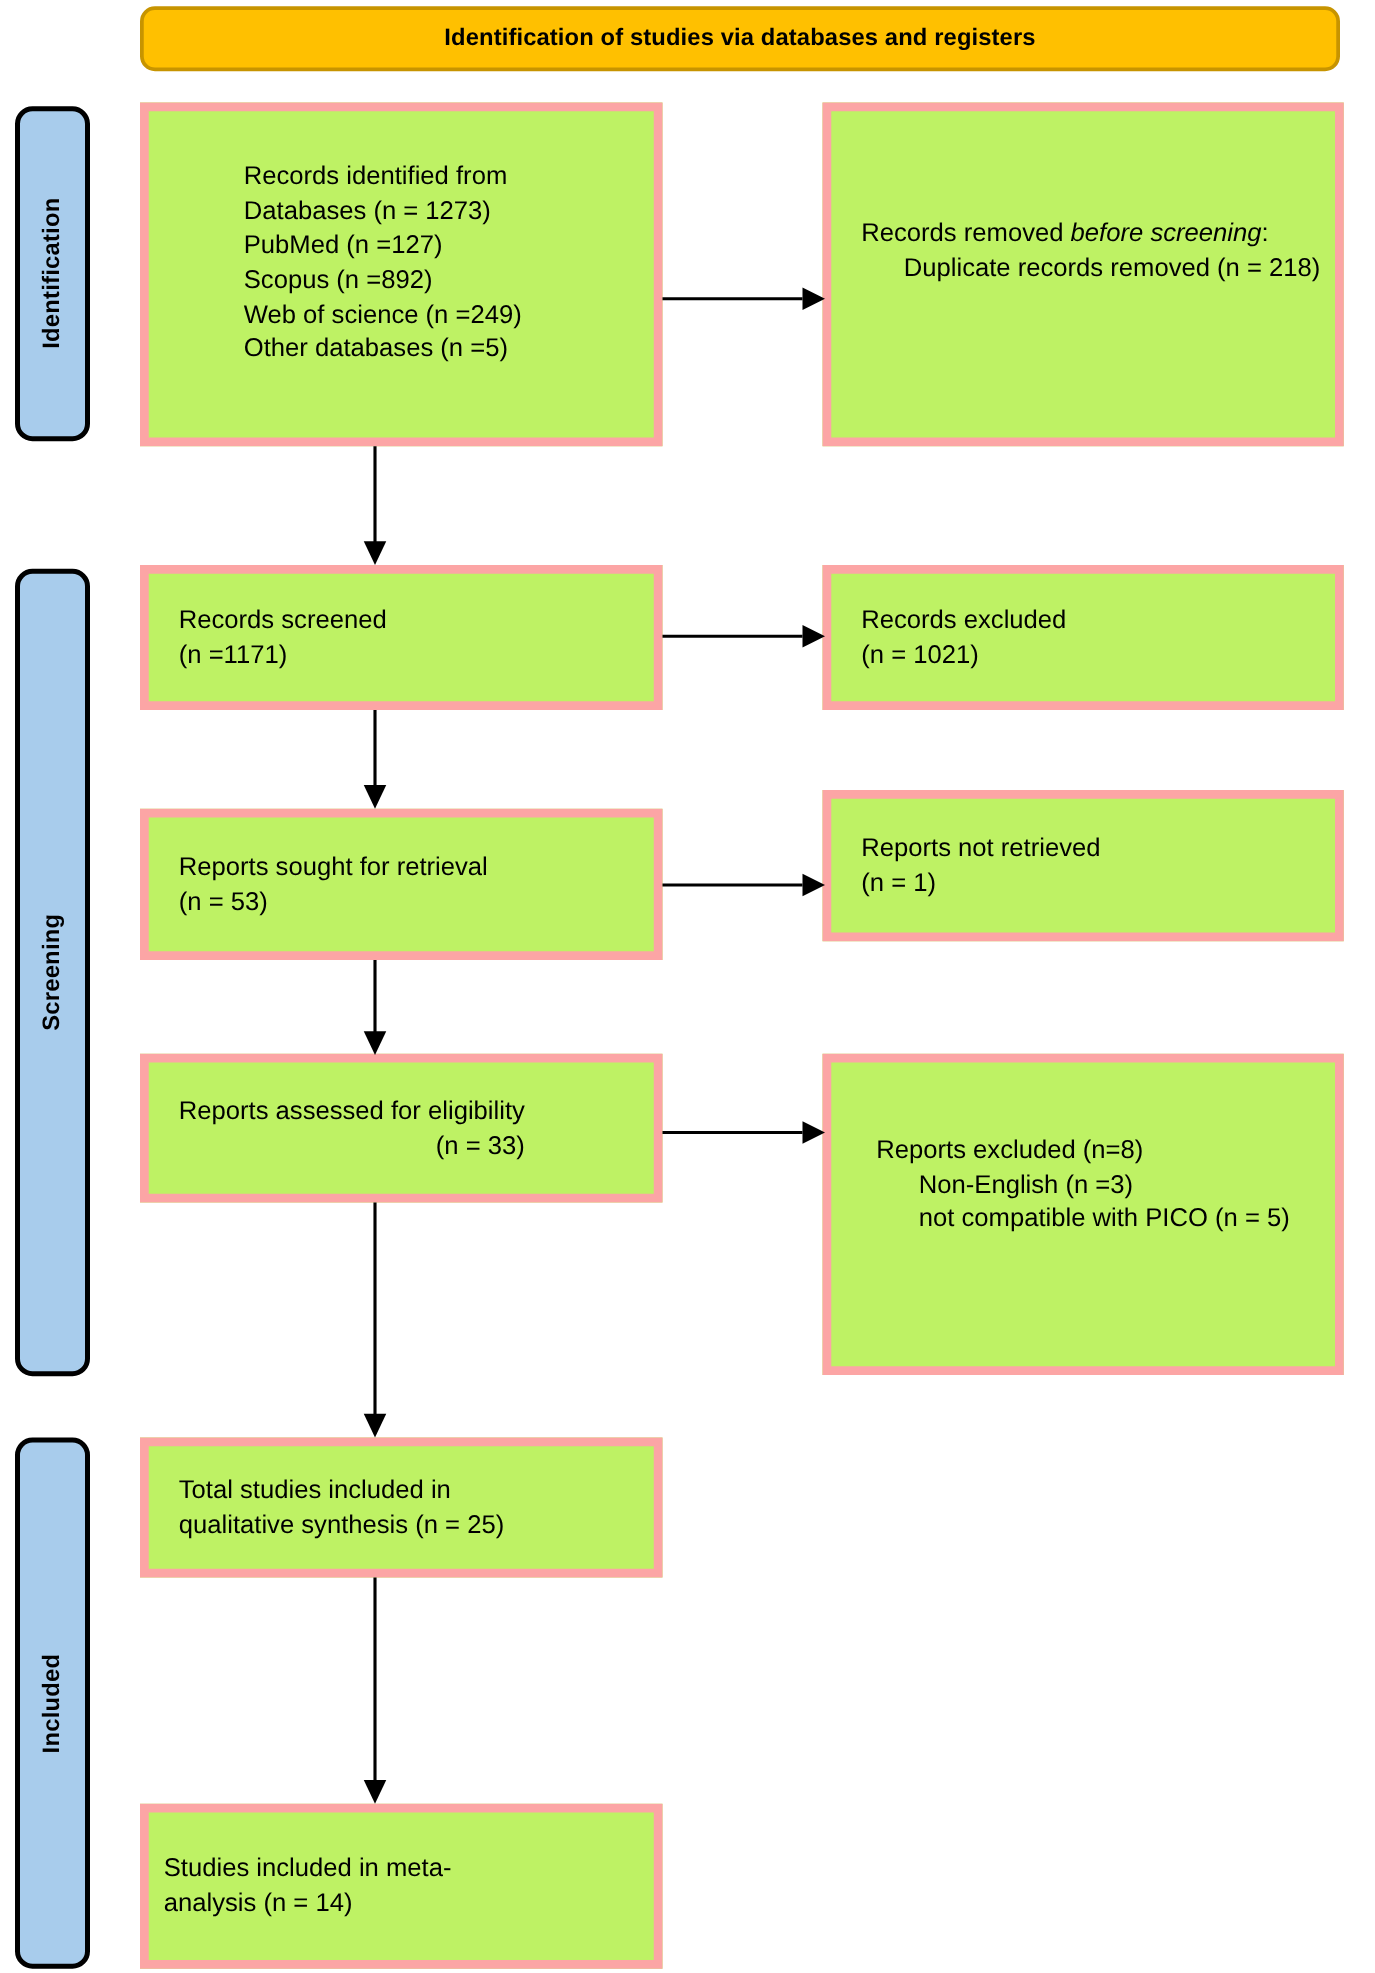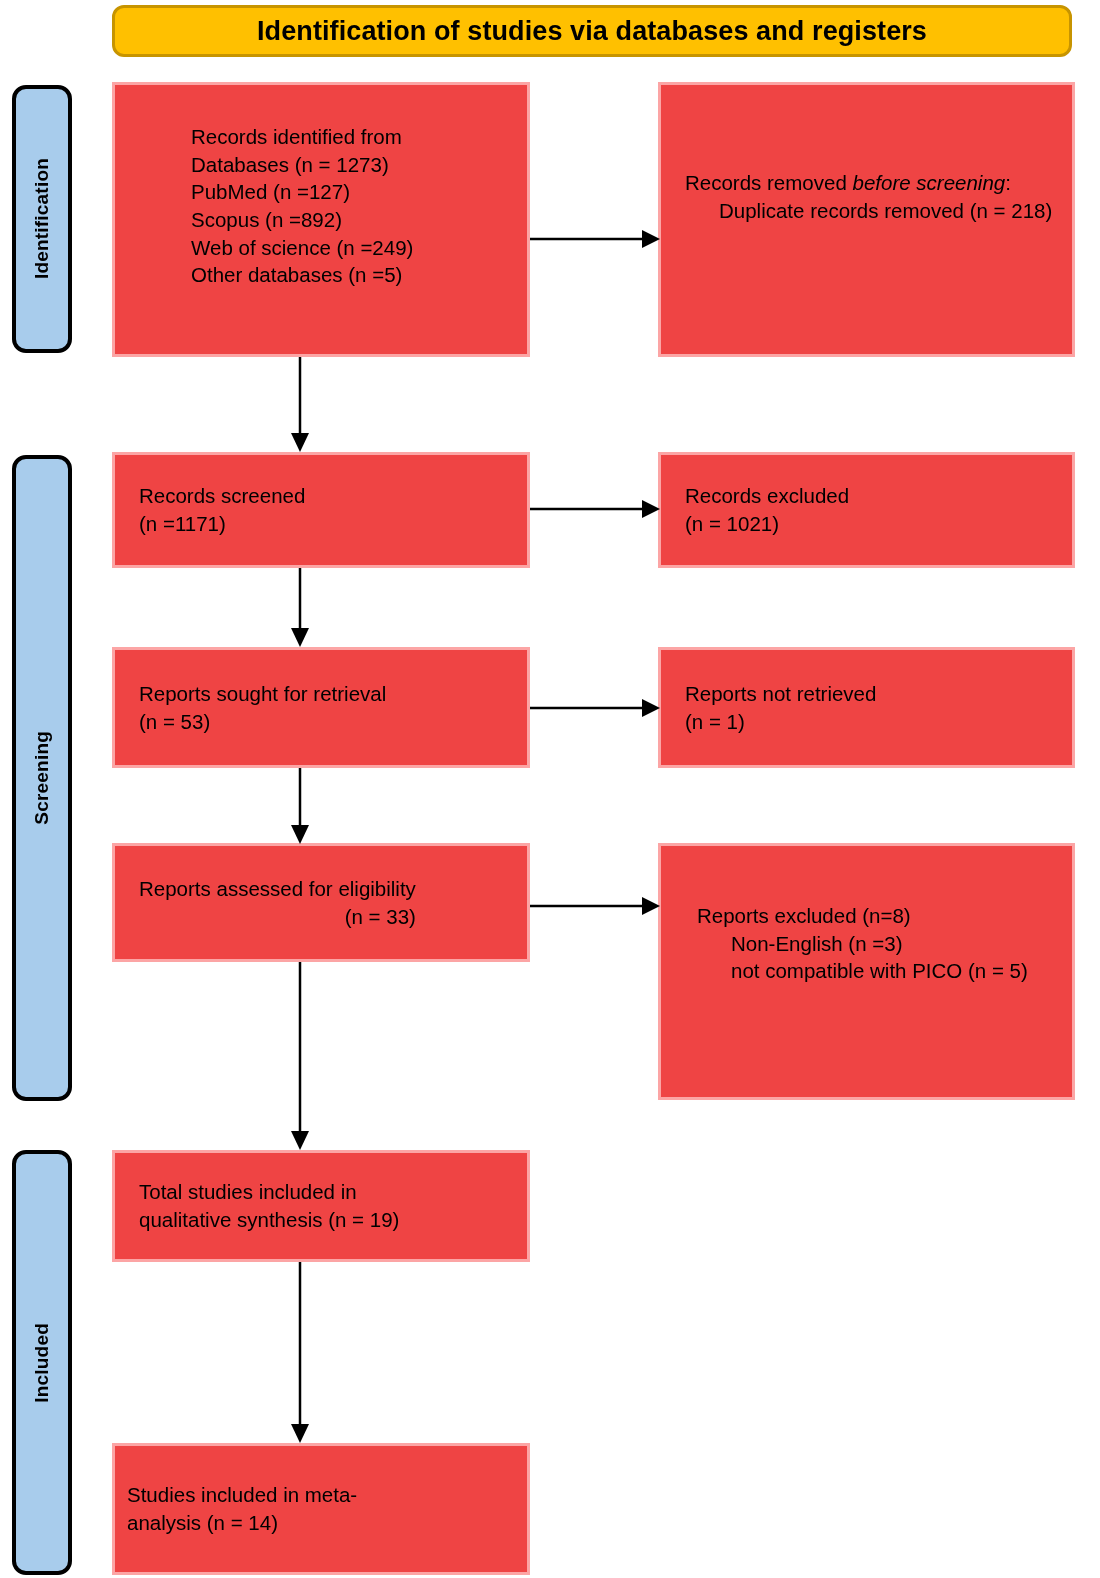--- a/index.html
+++ b/index.html
@@ -29,21 +29,21 @@
     height: 52px;
     background: #FFC000;
     border: 3px solid #C79400;
     border-radius: 12px;
     box-sizing: border-box;
     display: flex;
     align-items: center;
     justify-content: center;
   }
   .phase-banner-label {
-    font-size: 27px;
+    font-size: 19px;
     font-weight: bold;
     color: #000000;
     letter-spacing: 0.1px;
     text-align: left;
   }
 
   
   .stage-bar {
     position: absolute;
     left: 12px;
@@ -65,43 +65,43 @@
     white-space: nowrap;
     letter-spacing: 0.2px;
   }
   #stage-identification { top: 85px;  height: 268px; }
   #stage-screening      { top: 455px; height: 646px; }
   #stage-included       { top: 1150px; height: 425px; }
 
   
   .flow-box {
     position: absolute;
-    background: #ef4444;
-    border: 3px solid #fca5a5;
+    background: #bef264;
+    border: 7px solid #fca5a5;
     box-sizing: border-box;
     display: flex;
     align-items: center;
   }
   .flow-box-text {
     font-size: 20.5px;
     line-height: 1.35;
     color: #000000;
     padding: 0 0 0 22px;
     white-space: pre-wrap;
   }
   .flow-box-text .it { font-style: italic; }
   .flow-box-text .indent { display: inline-block; width: 34px; }
 
   
   #box-records-identified { left: 112px; top: 82px;   width: 418px; height: 275px; }
   #box-records-removed    { left: 658px; top: 82px;   width: 417px; height: 275px; }
   #box-records-screened   { left: 112px; top: 452px;  width: 418px; height: 116px; }
   #box-records-excluded   { left: 658px; top: 452px;  width: 417px; height: 116px; }
   #box-reports-sought     { left: 112px; top: 647px;  width: 418px; height: 121px; }
-  #box-reports-not-retrieved { left: 658px; top: 647px; width: 417px; height: 121px; }
+  #box-reports-not-retrieved { left: 658px; top: 632px; width: 417px; height: 121px; }
   #box-reports-assessed   { left: 112px; top: 843px;  width: 418px; height: 119px; text-align: right; }
   #box-reports-excluded   { left: 658px; top: 843px;  width: 417px; height: 257px; }
   #box-total-included     { left: 112px; top: 1150px; width: 418px; height: 112px; }
   #box-meta-analysis      { left: 112px; top: 1443px; width: 418px; height: 132px; }
 
   
   #box-records-identified .flow-box-text { padding-left: 76px; }
   #box-records-removed   .flow-box-text { padding-left: 24px; }
   #box-reports-excluded  .flow-box-text { padding-left: 36px; align-self: flex-start; margin-top: 56px; }
   #box-records-removed   .flow-box-text { align-self: flex-start; margin-top: 84px; }
@@ -177,21 +177,21 @@
 (n = 33)</div>
   </div>
   <div class="flow-box" id="box-reports-excluded">
     <div class="flow-box-text"><span>Reports excluded (n=8)</span>
 <span class="indent"></span><span>Non-English (n =3)</span>
 <span class="indent"></span><span>not compatible with PICO (n = 5)</span></div>
   </div>
 
   <div class="flow-box" id="box-total-included">
     <div class="flow-box-text">Total studies included in
-qualitative synthesis (n = 19)</div>
+qualitative synthesis (n = 25)</div>
   </div>
 
   <div class="flow-box" id="box-meta-analysis">
     <div class="flow-box-text">Studies included in meta-
 analysis (n = 14)</div>
   </div>
 
   <div class="connector" style="left:530px; top:228px; width:132px; height:22px;">
     <svg width="132" height="22" viewBox="0 0 132 22">
       <line x1="0" y1="11" x2="112" y2="11" stroke="#000" stroke-width="2.5"></line>

